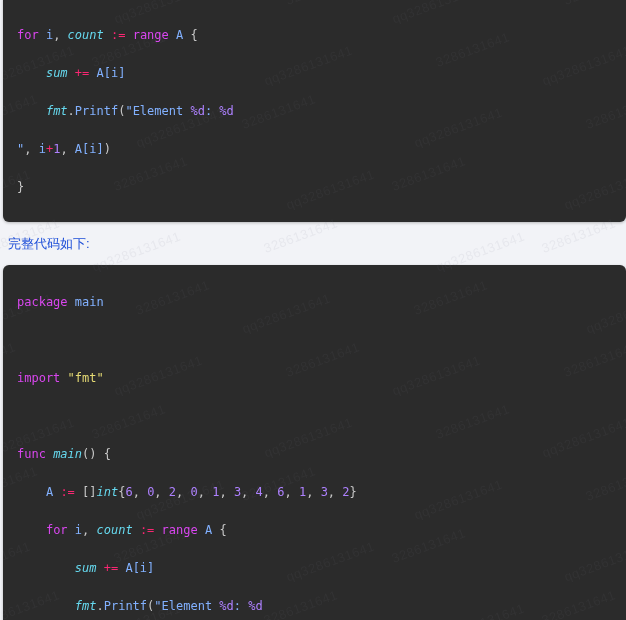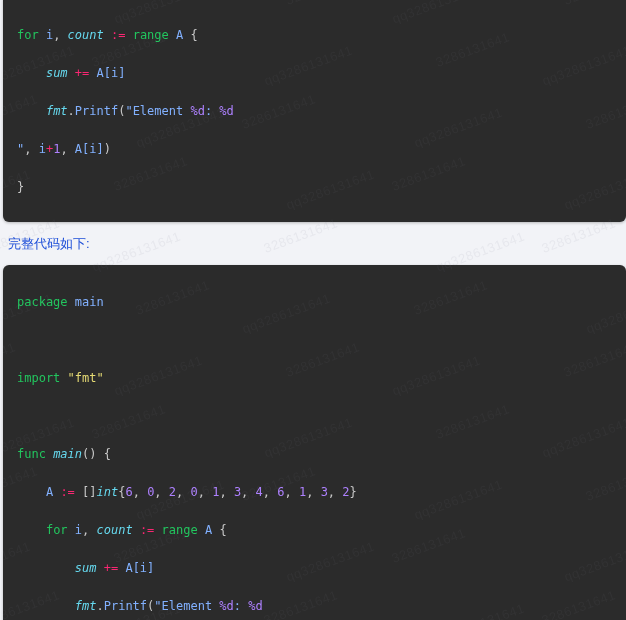--- a/index.html
+++ b/index.html
@@ -62,21 +62,21 @@
     margin: 0;
     padding: 18px 0 16px 14px;
     font-family: "DejaVu Sans Mono", "Liberation Mono", monospace;
     font-size: 12px;
     line-height: 38px;
     white-space: pre;
     tab-size: 4;
   }
 
   
-  .t-kw   { color: #22c55e; }   
+  .t-kw   { color: #d946ef; }   
   .t-type { color: #66d9ef; font-style: italic; }
   .t-var  { color: #82b1ff; }   
   .t-num  { color: #ae81ff; }   
   .t-str  { color: #e6db74; }   
   .t-str2 { color: #82b1ff; }   
   .t-op   { color: #f92672; }   
   .t-punc { color: #c9c9c9; }   
   .t-plain{ color: #d8d8d8; }
 
   .prose {

